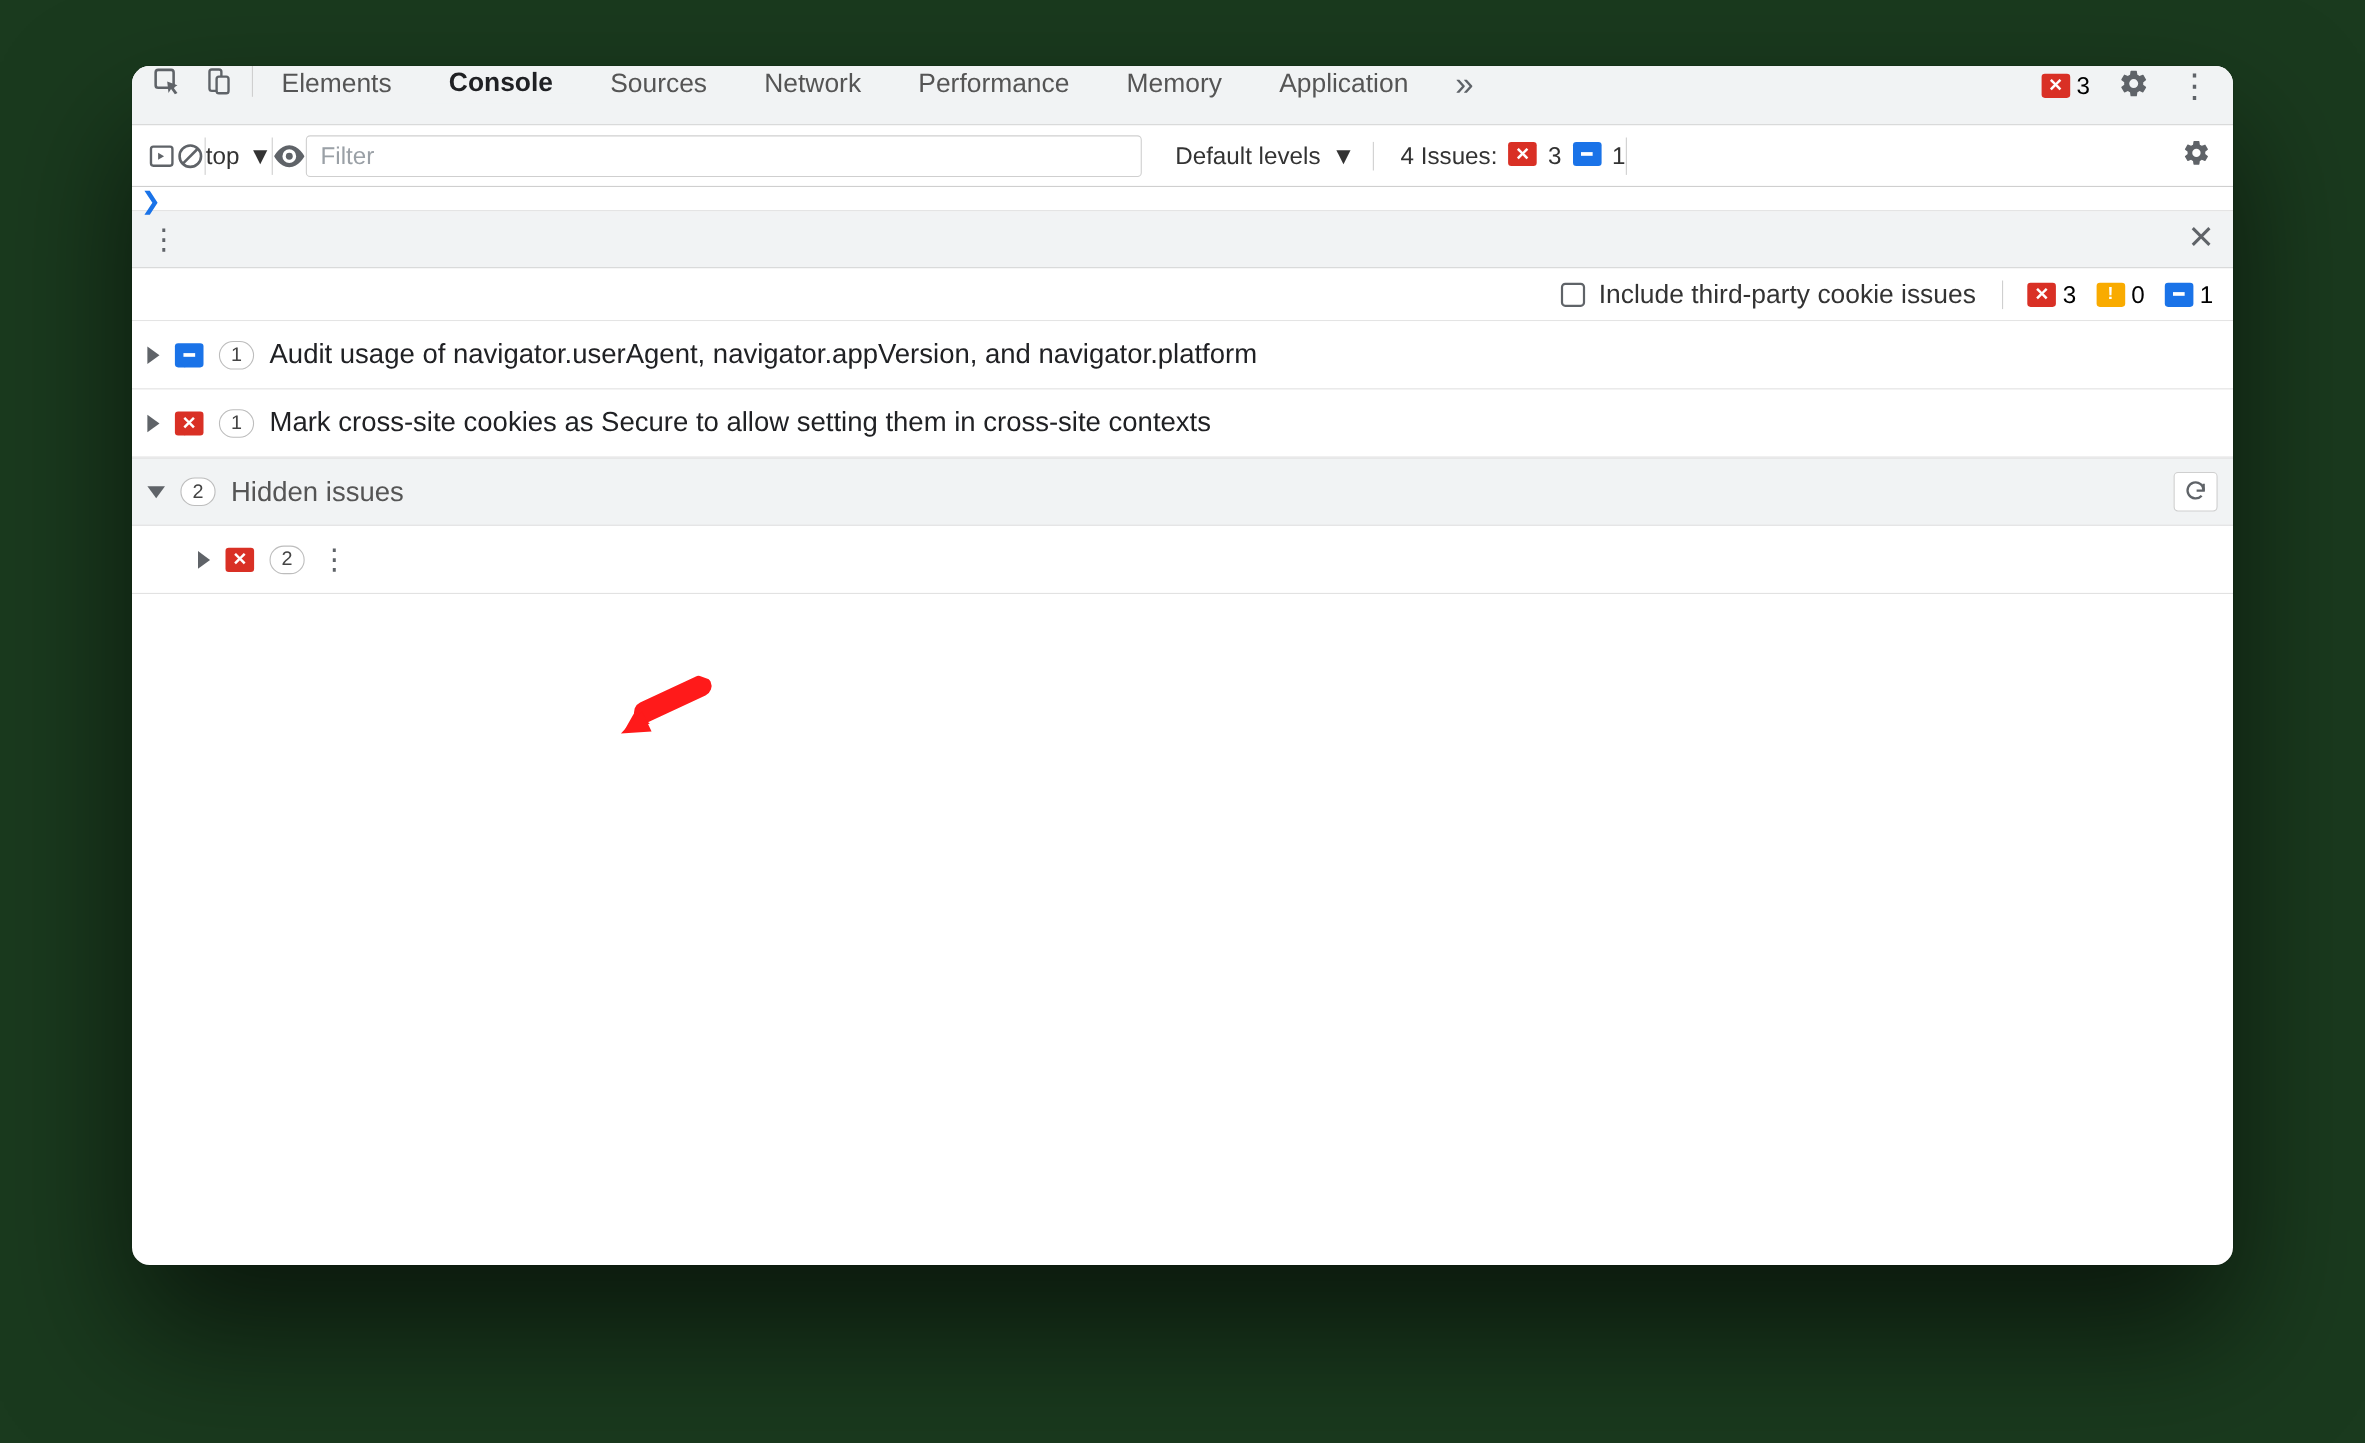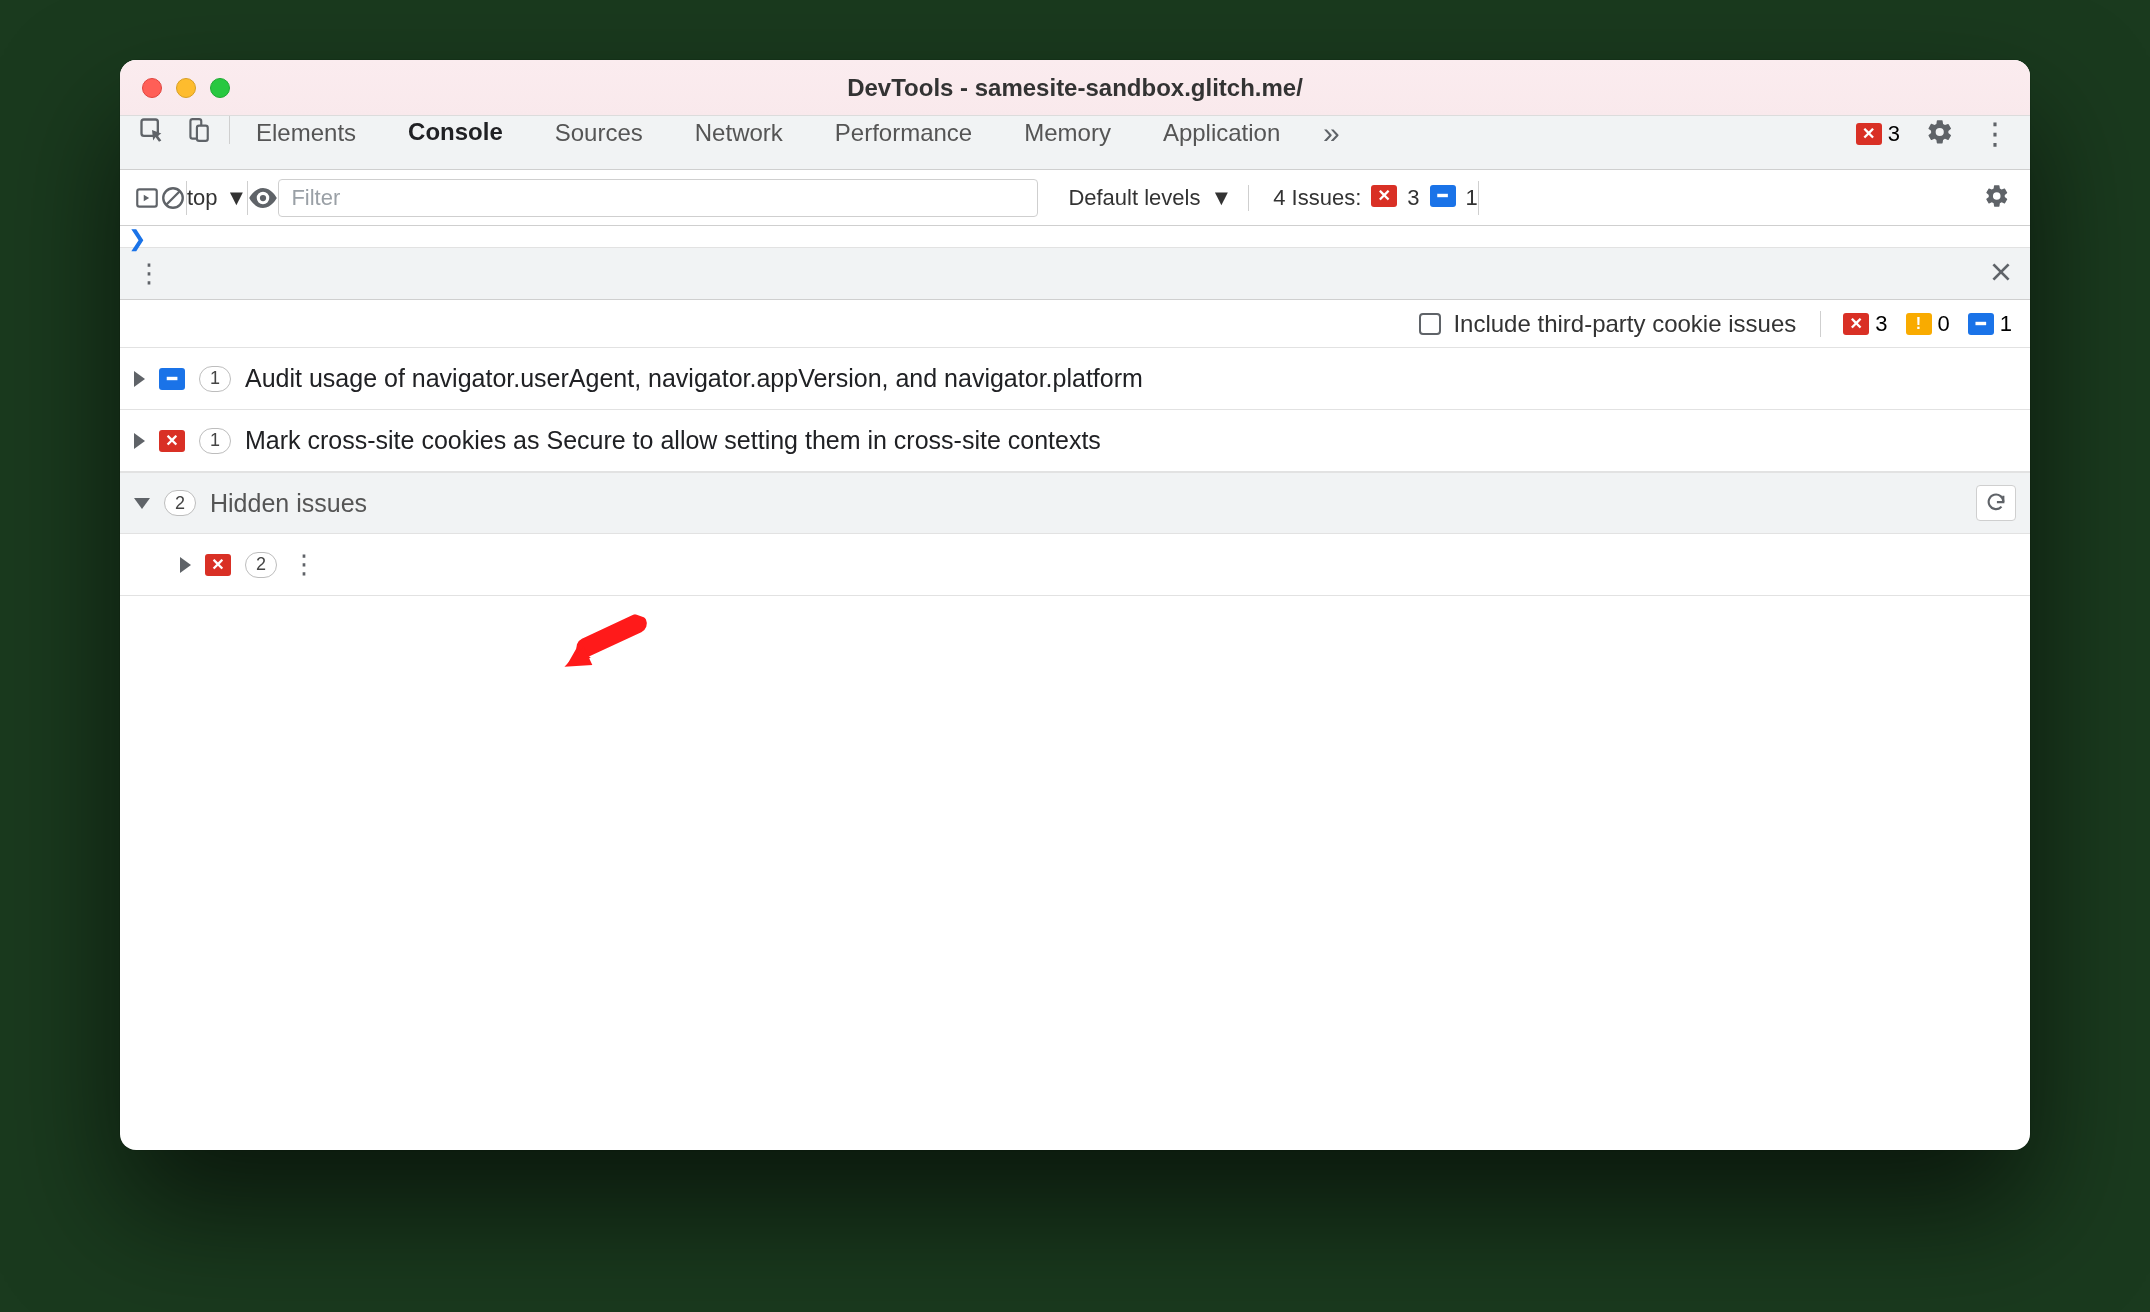--- a/index.html
+++ b/index.html
@@ -193,28 +193,20 @@
     pointer-events:none;
   }
   .red-arrow svg { display:block;}
 
 </style>
 </head>
 <body>
 
 <div class="frame">
 
-  <div class="titlebar">
-    <div class="traffic-lights">
-      <div class="tl red"></div>
-      <div class="tl yellow"></div>
-      <div class="tl green"></div>
-    </div>
-    <div class="title-text">DevTools - samesite-sandbox.glitch.me/</div>
-  </div>
 
   <div class="tabstrip">
     <div class="tab-left-tools">
       <span class="ct-btn">
         <svg width="28" height="28" viewBox="0 0 24 24" fill="none" stroke="#5f6368" stroke-width="2">
             <rect x="3" y="3" width="14" height="14" rx="2"></rect>
             <path d="M12 12 l8 3 -3 2 3 4 -2 1 -3 -4 -2 3 z" fill="#5f6368" stroke="none"></path>
           </svg>
       </span>
       <span class="ct-btn">

